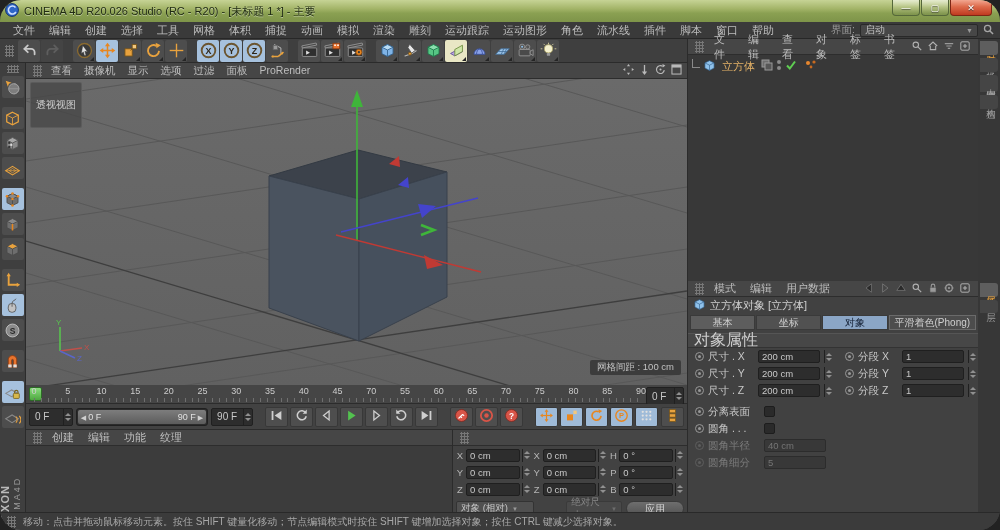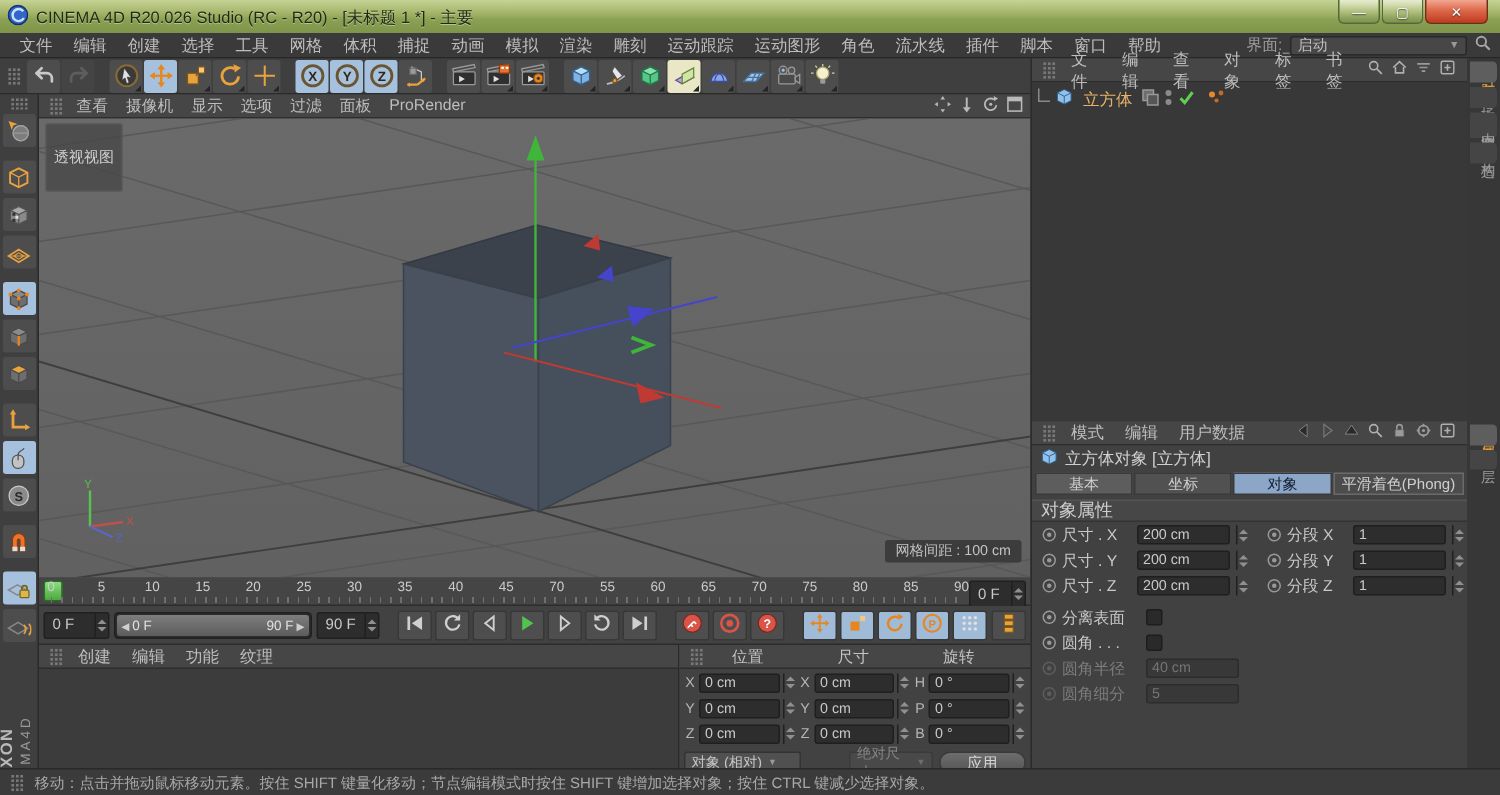--- a/index.html
+++ b/index.html
@@ -1,20 +1,20 @@
 <!DOCTYPE html>
 <html><head>
 <meta charset="utf-8">
 <style>
   * { box-sizing: border-box; margin: 0; padding: 0; }
   html,body { background:#222; }
   #app {
     position: relative; width: 1000px; height: 530px; overflow: hidden;
     background: #3f3f3f; font-family: "Liberation Sans", sans-serif;
-    color: #c0c0c0; font-size: 11px; cursor: default;
+    color: #c0c0c0; font-size: 11px; cursor: default; border-radius: 21px;
   }
   
   .titlebar { position:absolute; left:0; top:0; width:1000px; height:22px;
     background: linear-gradient(180deg,#c6d395 0%,#a3b468 40%,#8aa052 60%,#7e9449 100%);
     display:flex; align-items:center; padding-left:5px; }
   .titlebar .title { font-size:11px; color:#1f2a12; margin-left:5px; text-shadow:0 1px 0 rgba(255,255,255,.4); }
   .winbtns { position:absolute; right:8px; top:0; display:flex; }
   .winbtn { width:28px; height:16px; border:1px solid #55683a; border-top:none; border-radius:0 0 4px 4px;
     background: linear-gradient(180deg,rgba(255,255,255,.55),rgba(255,255,255,.15) 45%,rgba(110,130,70,.35));
     display:flex; align-items:center; justify-content:center; color:#fff; font-size:9px; text-shadow:0 1px 1px #333; margin-left:1px;}
@@ -134,21 +134,21 @@
   .am-title { height:17px; display:flex; align-items:center; gap:4px; padding-left:5px; font-size:11px; color:#cfcfcf;
     background:#414141; }
   .am-title svg { width:13px; height:13px; }
   .am-tabs { display:flex; gap:1px; padding:1px 2px; }
   .am-tab { flex:1; height:15px; display:flex; align-items:center; justify-content:center; font-size:10px;
     background:#515151; color:#cfcfcf; border:1px solid #3a3a3a; white-space:nowrap; }
   .am-tab.i0 { background:#5d5d5d; }
   .am-tab.active { background:#8ba6c6; color:#101c30; }
   .am-tab.phong { flex:1.35; background:#4c4c4c; border-color:#6a6a6a; }
   .am-section { height:15px; background:#474747; border-top:1px solid #555; border-bottom:1px solid #333;
-    display:flex; align-items:center; padding-left:6px; font-size:12px; color:#cdcdcd; margin-top:2px; }
+    display:flex; align-items:center; padding-left:6px; font-size:16px; color:#cdcdcd; margin-top:2px; }
   .am-row { display:flex; align-items:center; height:17px; padding-left:7px; gap:4px; font-size:10.5px; color:#c8c8c8; }
   .am-row .lab { width:46px; }
   .am-row .lab2 { width:40px; }
   .am-row .field { flex:none; width:62px; height:13px; }
   .kf { width:9px; height:9px; border:1px solid #989898; border-radius:50%; position:relative; flex:none; }
   .kf::after { content:""; position:absolute; inset:2px; border-radius:50%; background:#989898; }
   .kf.dim { border-color:#5d5d5d; } .kf.dim::after { background:#5d5d5d; }
   .cb { width:11px; height:11px; background:#2a2a2a; border:1px solid #1d1d1d; border-radius:2px; flex:none; }
   .am-row.dim { color:#7c7c7c; }
   .am-row.dim .field { background:#383838; color:#757575; border-color:#2c2c2c; }
@@ -831,25 +831,20 @@
           <span class="menu-item">编辑</span>
           <span class="menu-item">功能</span>
           <span class="menu-item">纹理</span>
         </span>
     </div>
   </div>
 
   <div class="coords">
     <div class="panel-head">
       <span class="handle"></span>
-      <span id="coord-groups" style="display:flex;width:100%">
-          <span class="col-label" style="flex: 1 1 0%; padding-left: 16px;">位置</span>
-          <span class="col-label" style="flex: 1 1 0%; padding-left: 16px;">尺寸</span>
-          <span class="col-label" style="flex: 1 1 0%; padding-left: 16px;">旋转</span>
-        </span>
     </div>
     <div id="coord-rows">
         <div class="coord-row">
           <span class="cc">
             <span class="axl">X</span>
             <span class="field">0 cm</span>
             <span class="spn" style="height: 13px;">
               <i class="u"></i>
               <i class="d"></i>
             </span>

